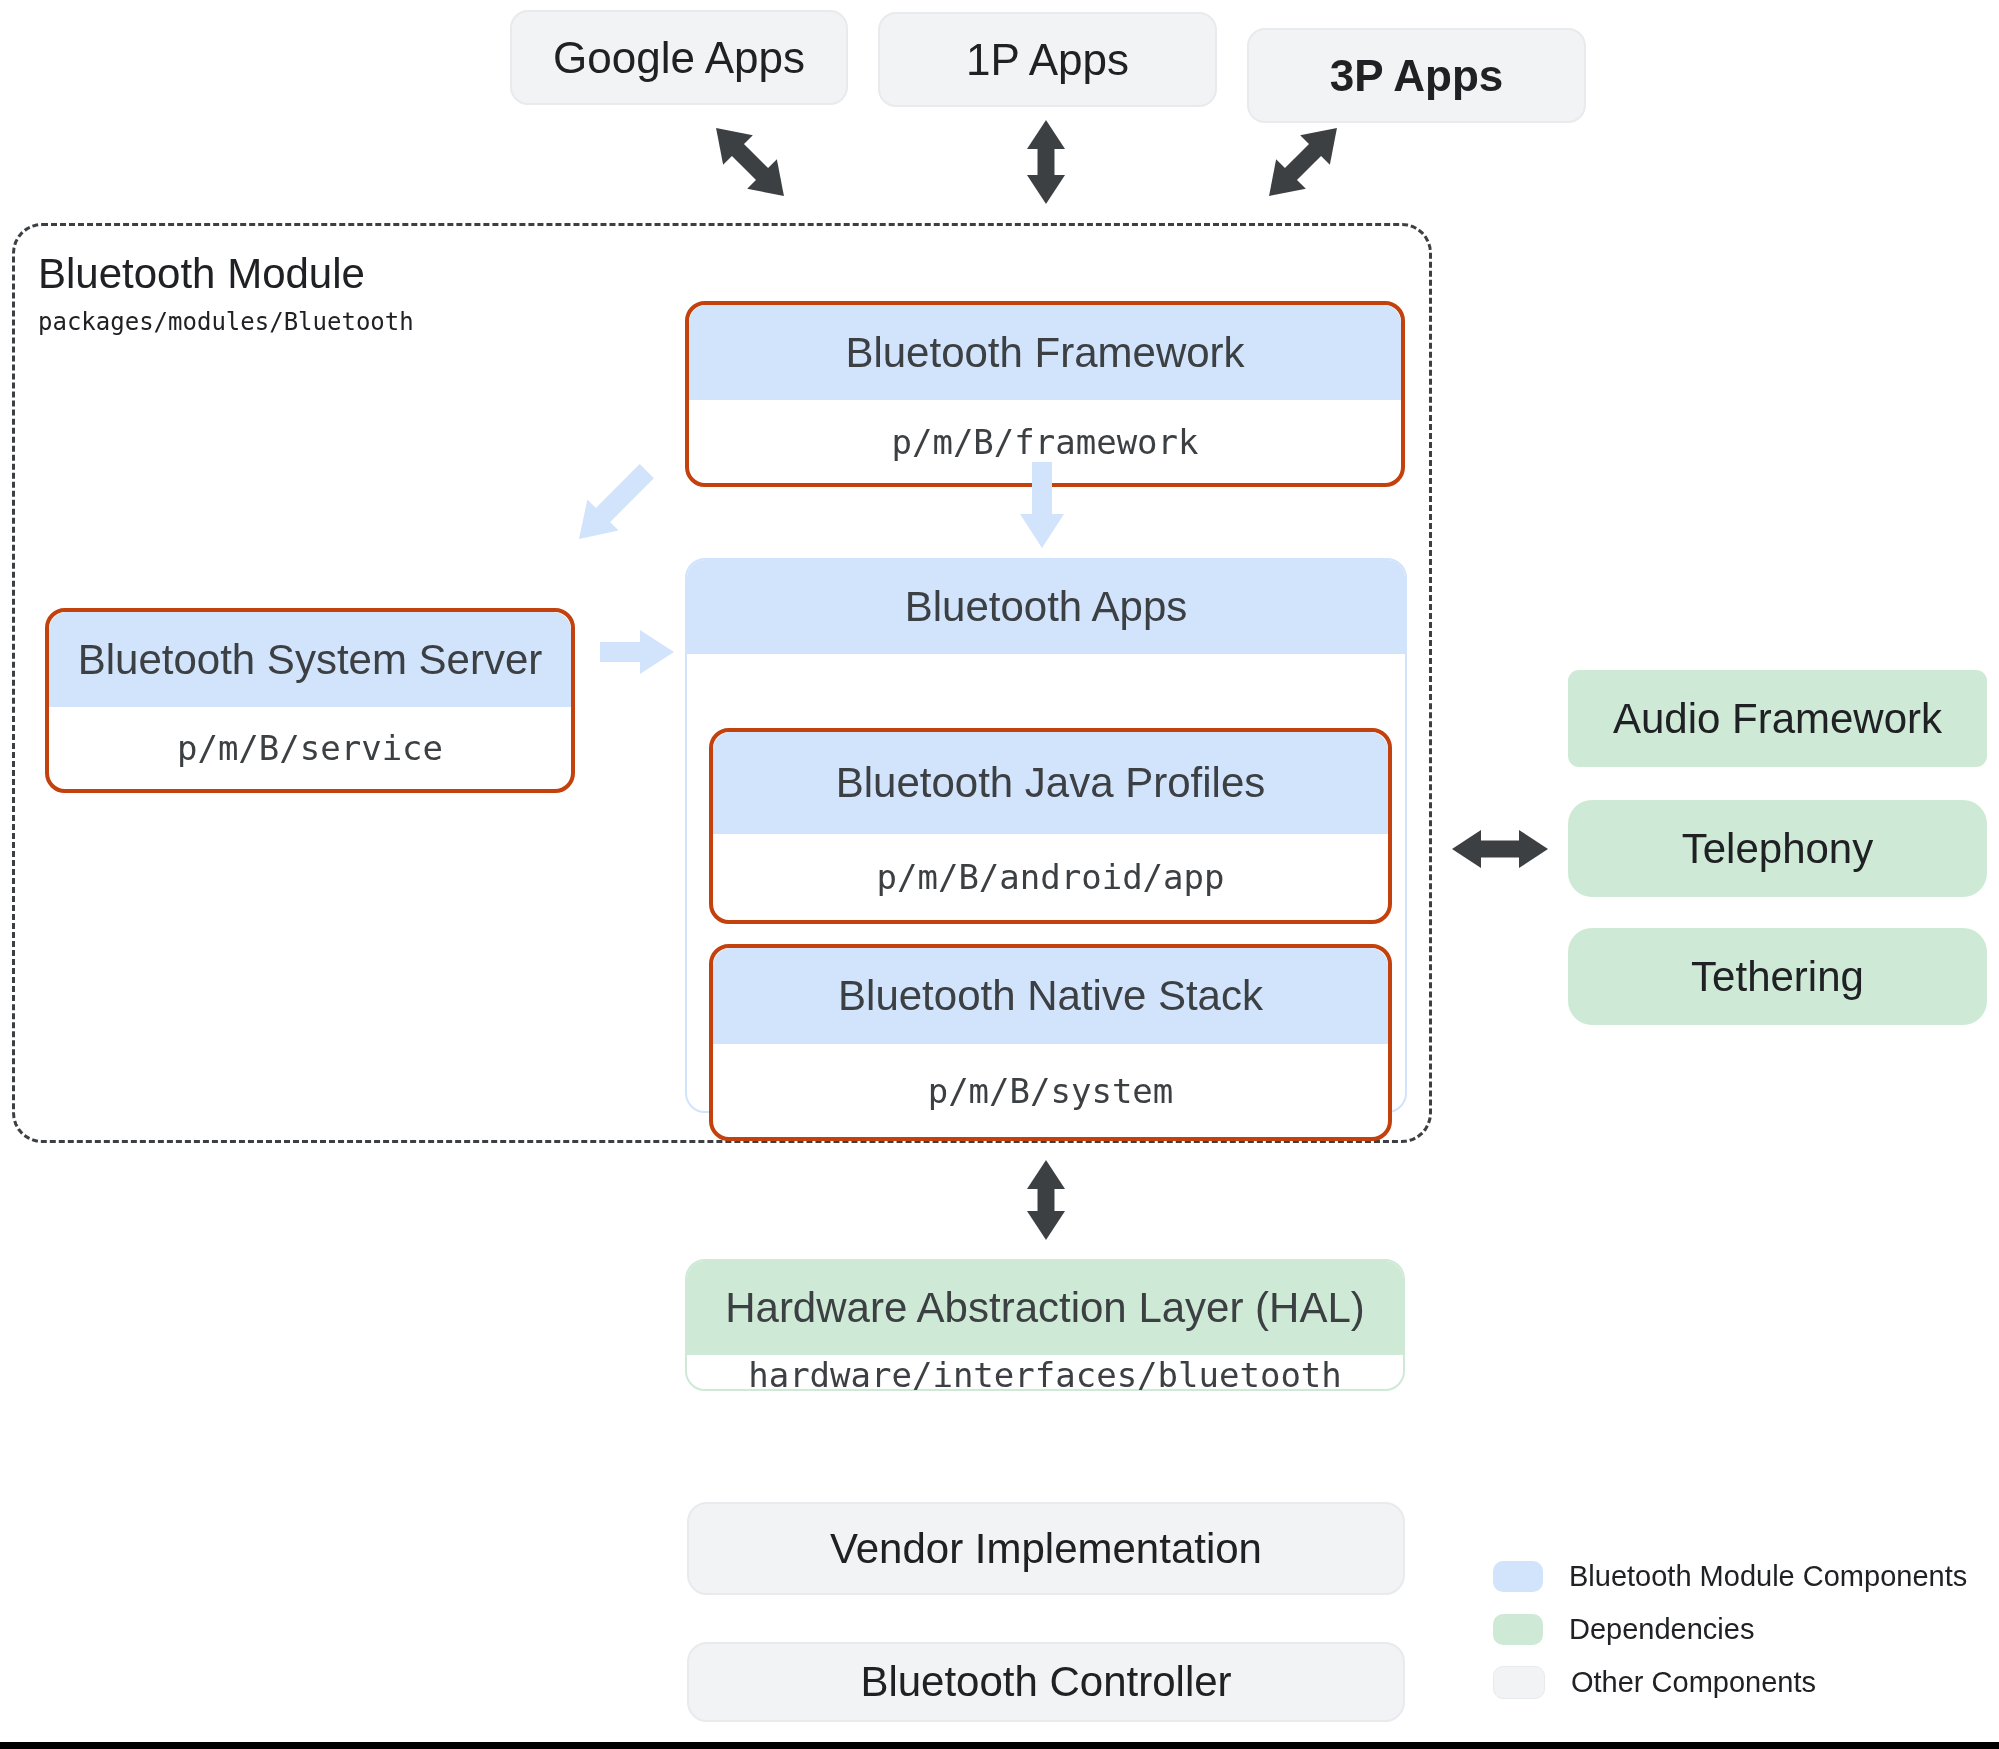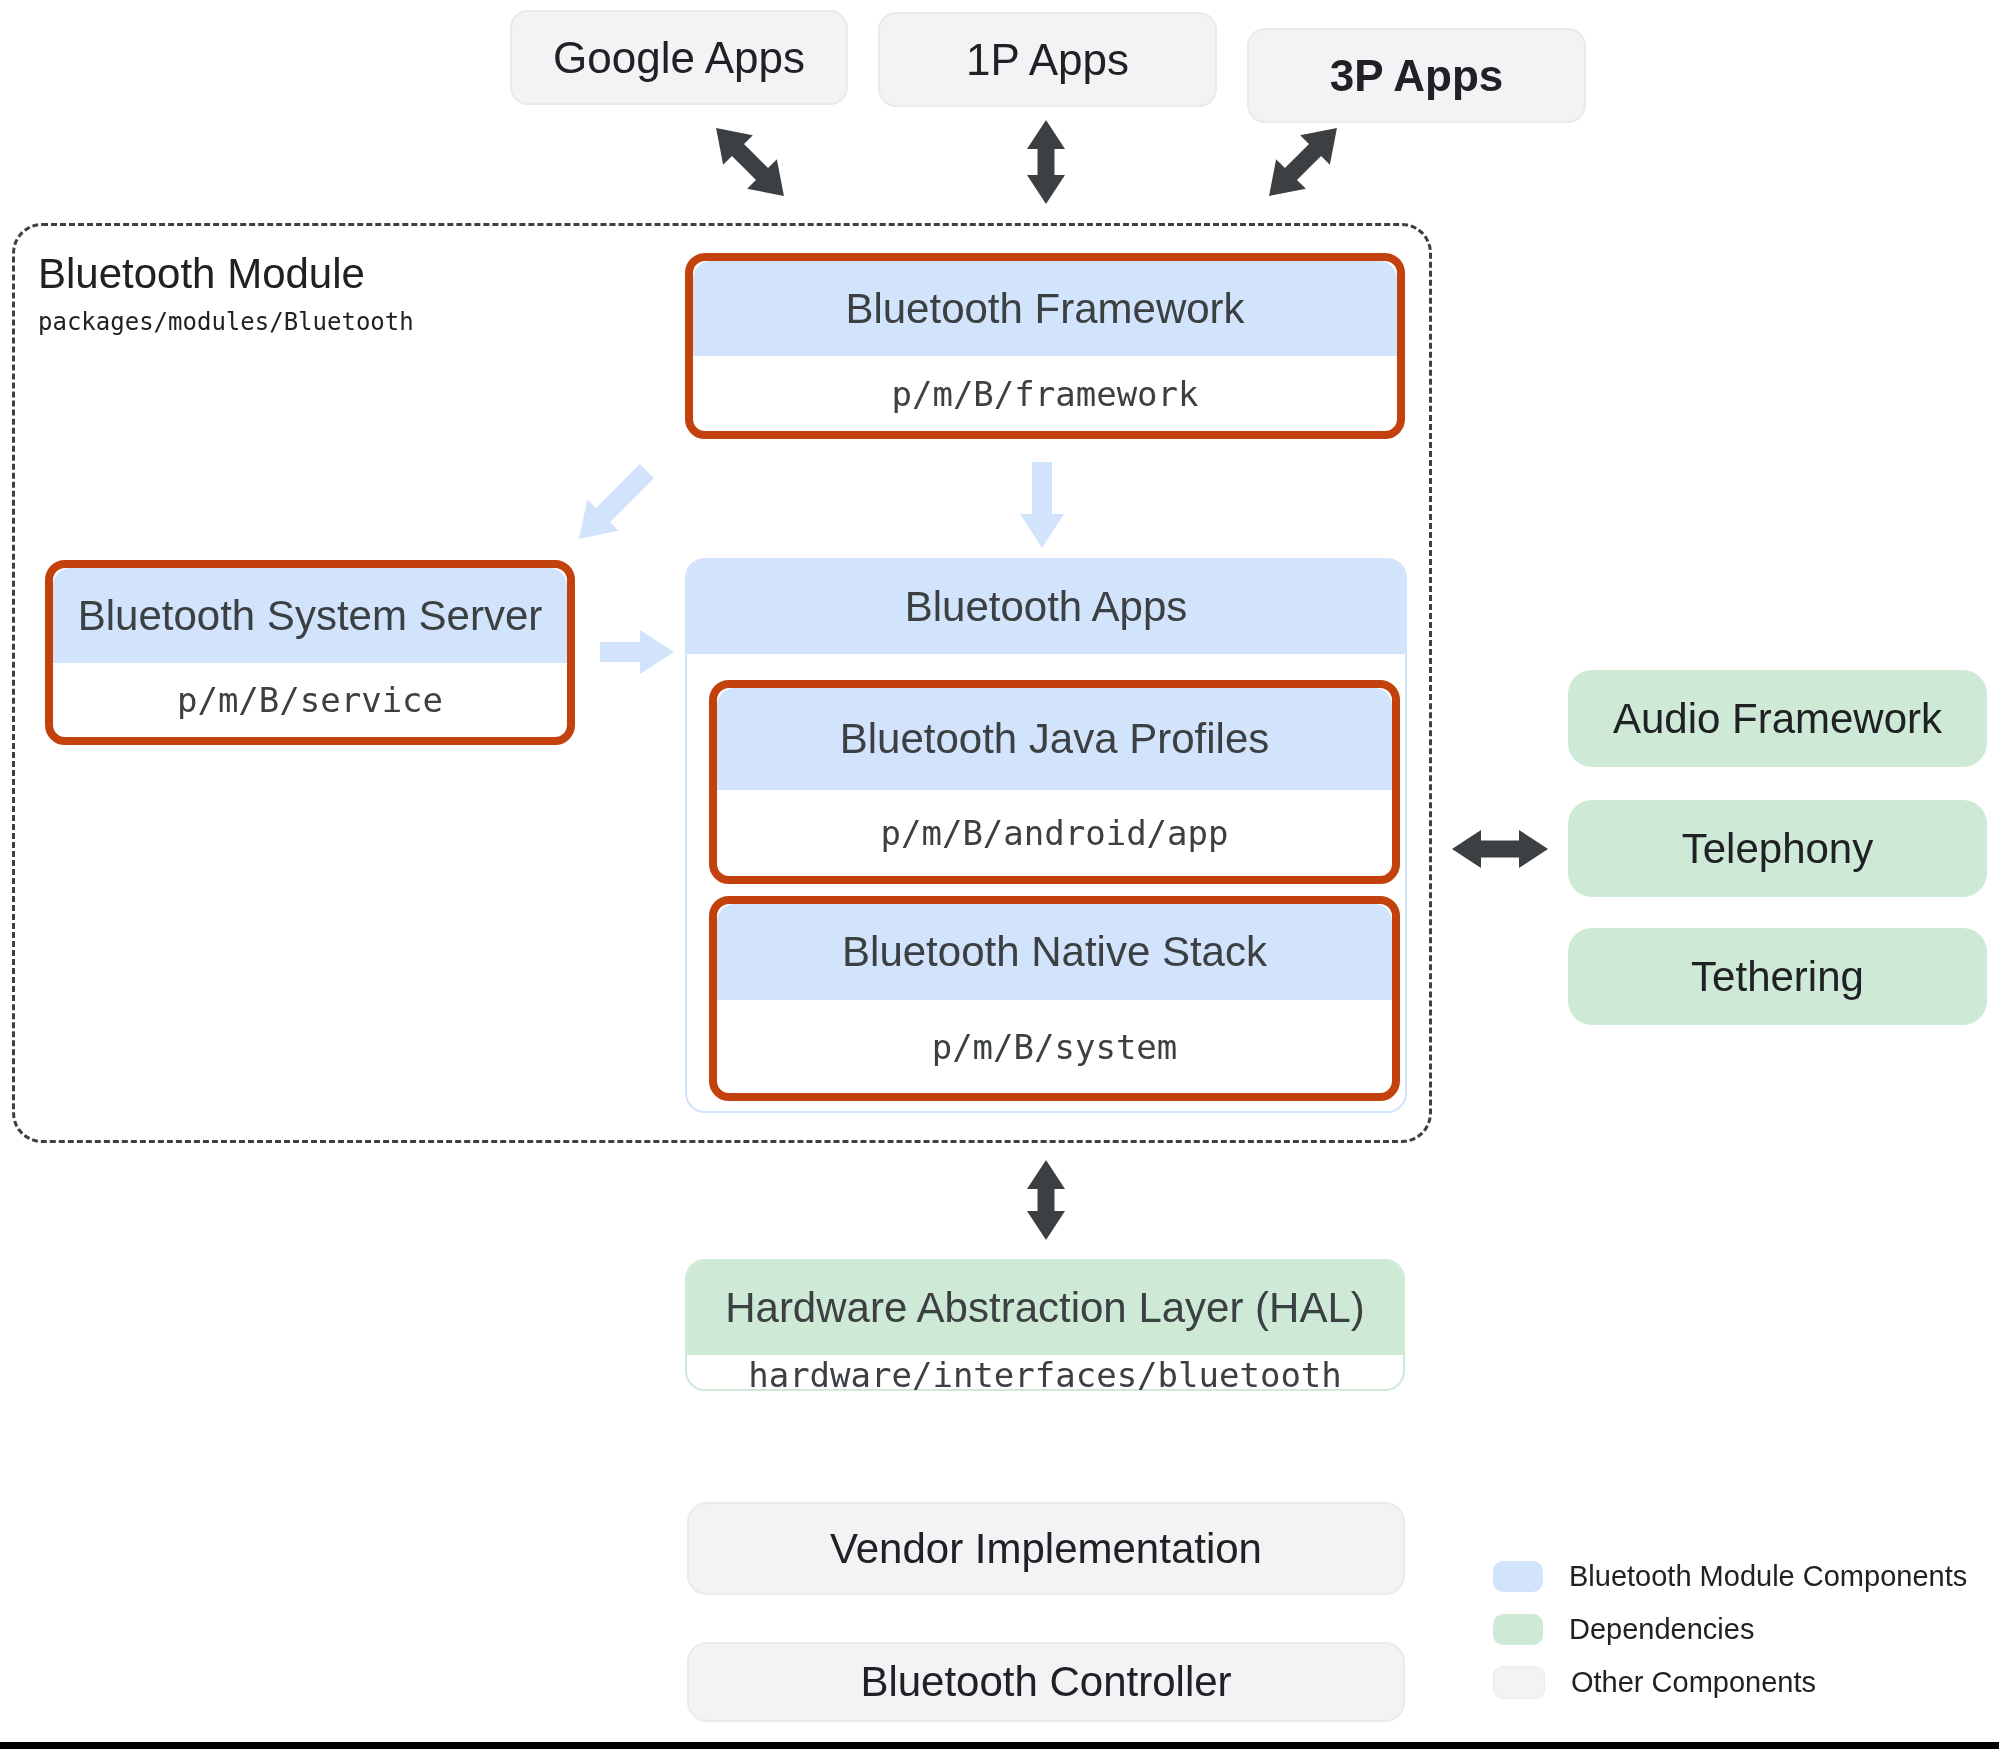--- a/index.html
+++ b/index.html
@@ -24,21 +24,21 @@
   }
   .split .hd{
     display:flex; align-items:center; justify-content:center;
     border-radius:18px 18px 0 0; font-size:42px; color:#3c4043;
   }
   .split .bd{
     flex:1; display:flex; align-items:center; justify-content:center;
     font-family:"DejaVu Sans Mono", monospace; font-size:34px; color:#3c4043;
     border-radius:0 0 18px 18px;
   }
-  .blue-split{ border:8px solid #c2410c; }
+  .blue-split{ border:4px solid #c2410c;margin-top:48px; }
   .blue-split .hd{ background:#d2e3fc; }
   .green-split{ border:2px solid #ceead6; }
   .green-split .hd{ background:#ceead6; }
 
   .host-title{
     position:absolute; left:0; right:0; top:0; height:94px;
     display:flex; align-items:center; justify-content:center;
     background:#d2e3fc; border-radius:18px 18px 0 0;
     font-size:42px; color:#3c4043;
   }
@@ -153,21 +153,21 @@
   </div>
 
   <svg class="abs" style="left:1450px; top:825px;" width="100" height="48" viewBox="0 0 100 48">
     <g fill="#3c4043">
       <line x1="24" y1="24" x2="76" y2="24" stroke="#3c4043" stroke-width="17"></line>
       <polygon points="2,24 31,5 31,43"></polygon>
       <polygon points="98,24 69,5 69,43"></polygon>
     </g>
   </svg>
 
-  <div class="abs plainbox greenbox" style="left:1568px; top:670px; width:419px; height:97px;">
+  <div class="abs plainbox greenbox" style="left:1568px; top:670px; width:419px; height:97px;border-radius:11px;">
     <span>Audio Framework</span>
   </div>
   <div class="abs plainbox greenbox" style="left:1568px; top:800px; width:419px; height:97px;">
     <span>Telephony</span>
   </div>
   <div class="abs plainbox greenbox" style="left:1568px; top:928px; width:419px; height:97px;">
     <span>Tethering</span>
   </div>
 
   <svg class="abs" style="left:1022px; top:1158px;" width="48" height="84" viewBox="0 0 48 84">

